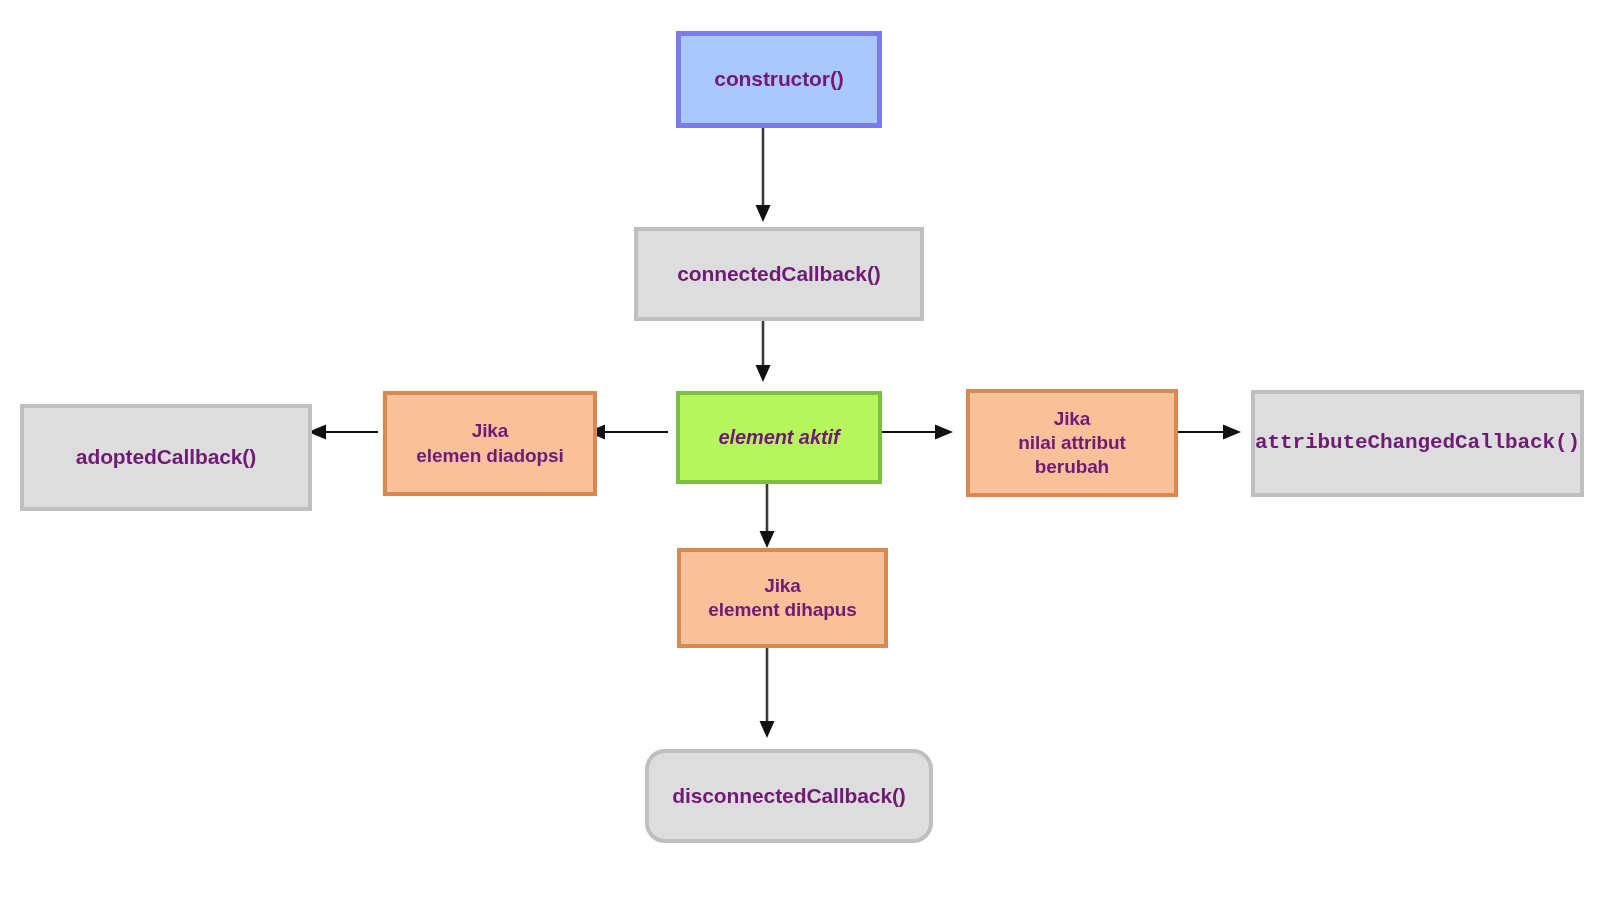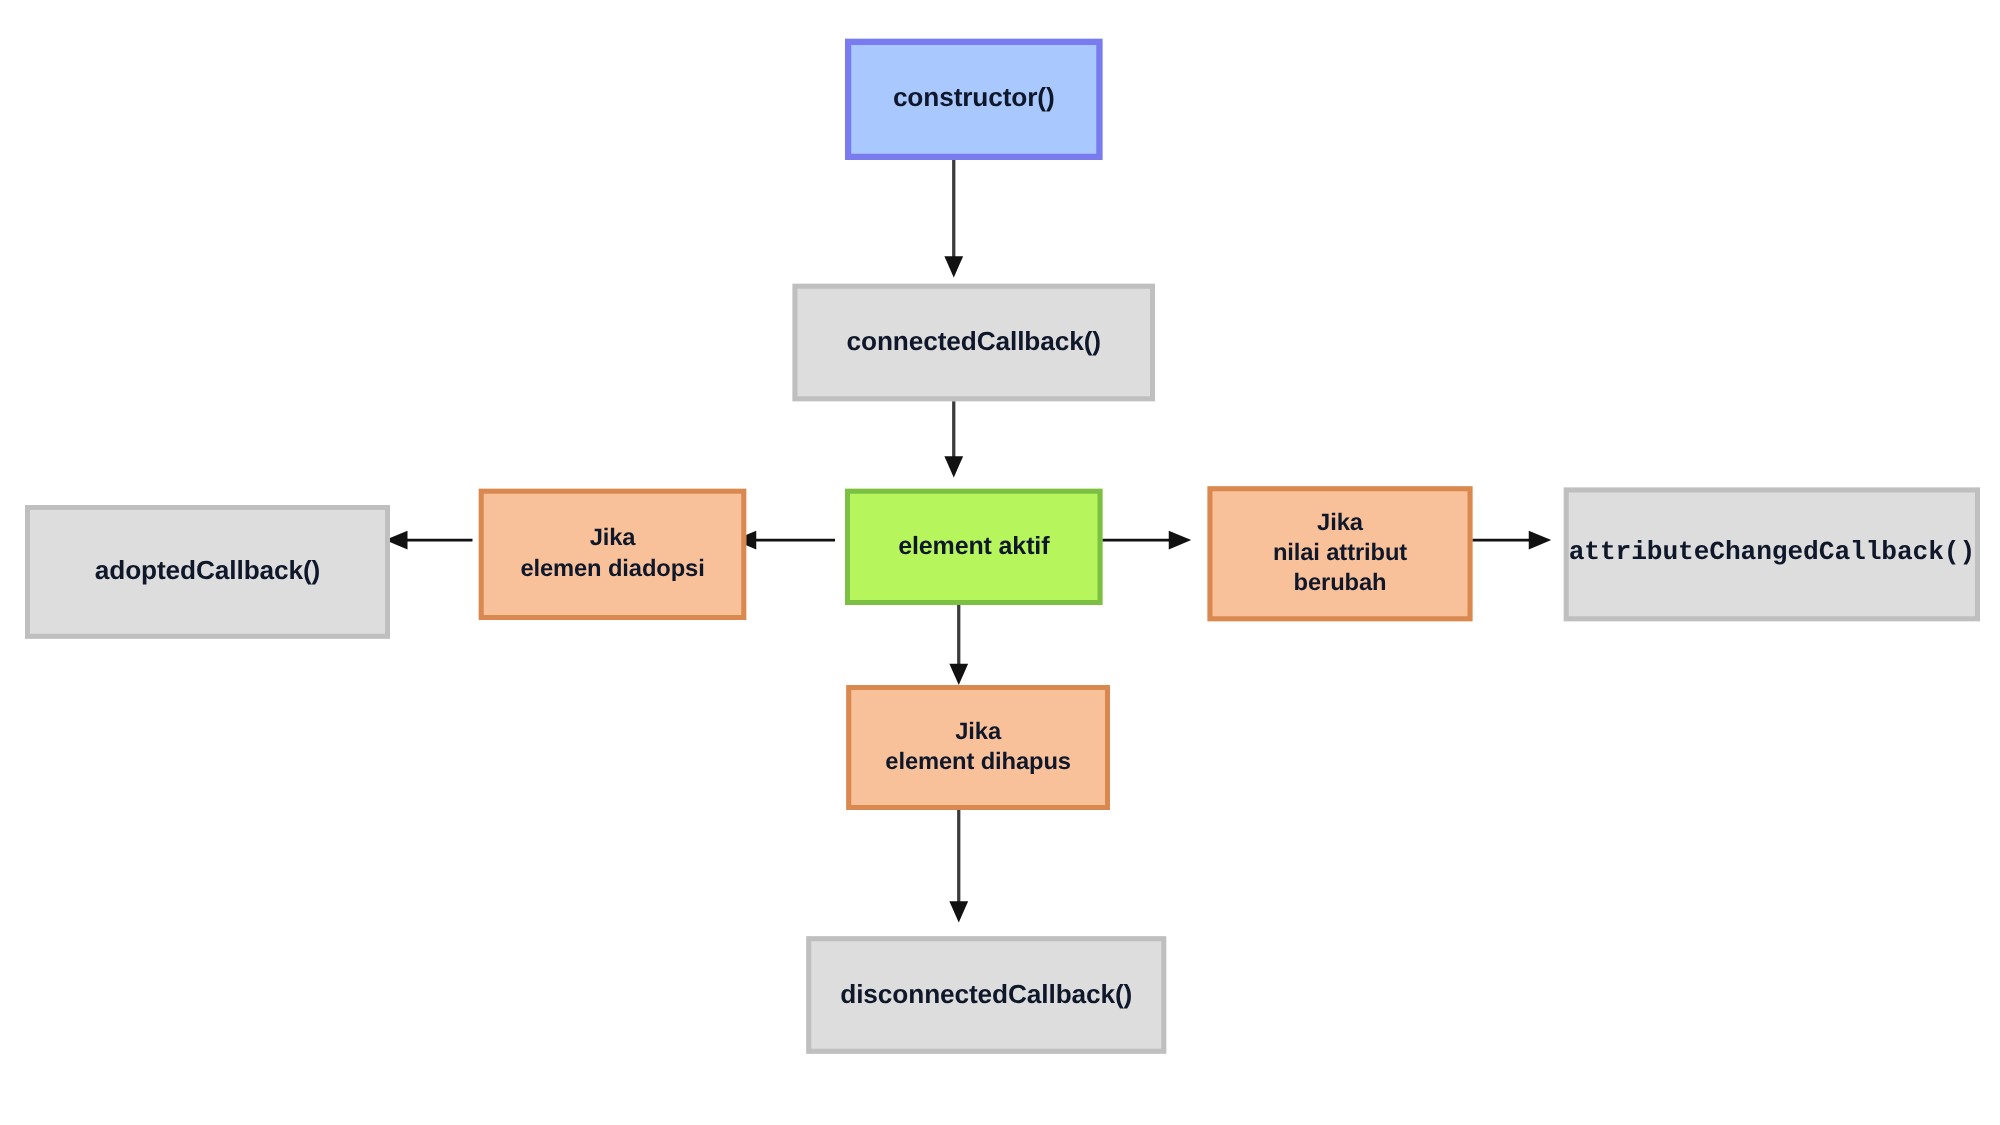--- a/index.html
+++ b/index.html
@@ -19,21 +19,21 @@
     overflow: hidden;
   }
   .node {
     position: absolute;
     box-sizing: border-box;
     display: flex;
     align-items: center;
     justify-content: center;
     text-align: center;
     font-weight: bold;
-    color: #0f172a;
+    color: #701a75;
     line-height: 1.28;
     letter-spacing: -0.1px;
     user-select: none;
   }
   .node .label {
     display: block;
     white-space: pre-line;
   }
   .node--gray {
     background: #dddddd;
@@ -119,21 +119,21 @@
   </svg>
 
   <div class="node node--blue" style="left:676px;top:31px;width:206px;height:97px;">
     <span class="label">constructor()</span>
   </div>
 
   <div class="node node--gray" style="left:634px;top:227px;width:290px;height:94px;">
     <span class="label">connectedCallback()</span>
   </div>
 
-  <div class="node node--green" style="left:676px;top:391px;width:206px;height:93px;">
+  <div class="node node--green" style="left:676px;top:391px;width:206px;height:93px;font-style:italic;">
     <span class="label">element aktif</span>
   </div>
 
   <div class="node node--orange" style="left:383px;top:391px;width:214px;height:105px;">
     <span class="label">Jika
 elemen diadopsi</span>
   </div>
 
   <div class="node node--gray" style="left:20px;top:404px;width:292px;height:107px;">
     <span class="label">adoptedCallback()</span>
@@ -147,17 +147,17 @@
 
   <div class="node node--gray" style="left:1251px;top:390px;width:333px;height:107px;font-family:Liberation Mono, monospace;">
     <span class="label">attributeChangedCallback()</span>
   </div>
 
   <div class="node node--orange" style="left:677px;top:548px;width:211px;height:100px;">
     <span class="label">Jika
 element dihapus</span>
   </div>
 
-  <div class="node node--gray" style="left:645px;top:749px;width:288px;height:94px;">
+  <div class="node node--gray" style="left:645px;top:749px;width:288px;height:94px;border-radius:20px;">
     <span class="label">disconnectedCallback()</span>
   </div>
 
 </div>
 
 </body></html>

